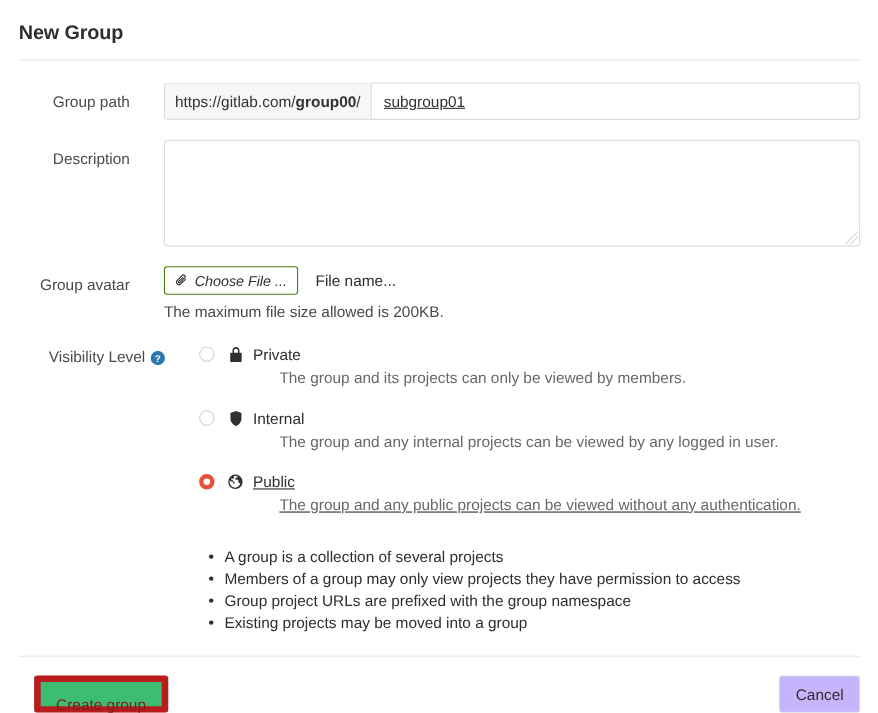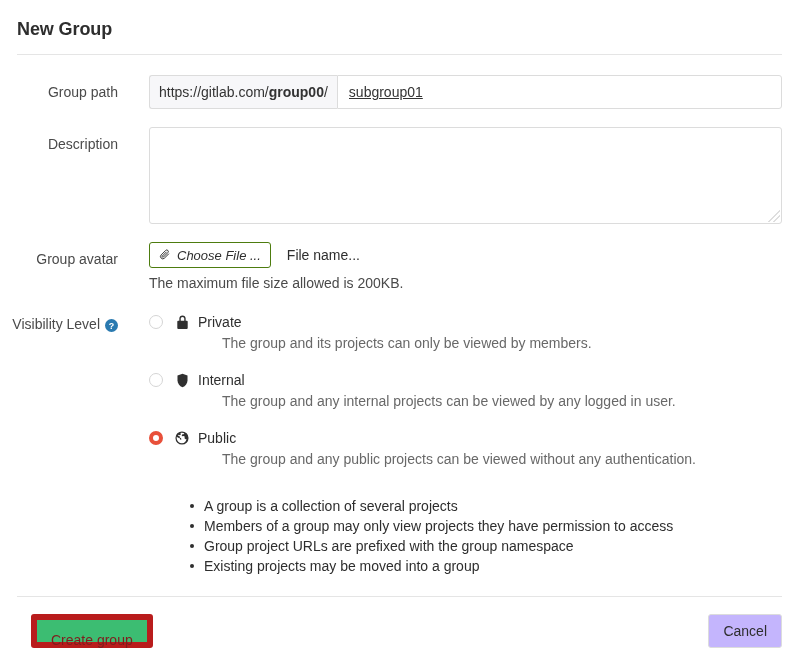--- a/index.html
+++ b/index.html
@@ -176,32 +176,34 @@
   
   .visibility-row {
     margin-top: 22px;
   }
   .visibility-row .form-label {
     padding-top: 2px;
     display: flex;
     justify-content: flex-end;
     align-items: center;
     gap: 5px;
+    margin-left: 32px;
   }
   .help-icon {
     display: inline-block;
     width: 13px;
     height: 13px;
     vertical-align: middle;
   }
   .vis-option {
     margin-bottom: 19px;
   }
   .vis-option:last-child {
     margin-bottom: 0;
+    text-decoration: underline;
   }
   .vis-head {
     display: flex;
     align-items: center;
   }
   .radio {
     width: 14px;
     height: 14px;
     min-width: 14px;
     border-radius: 50%;

